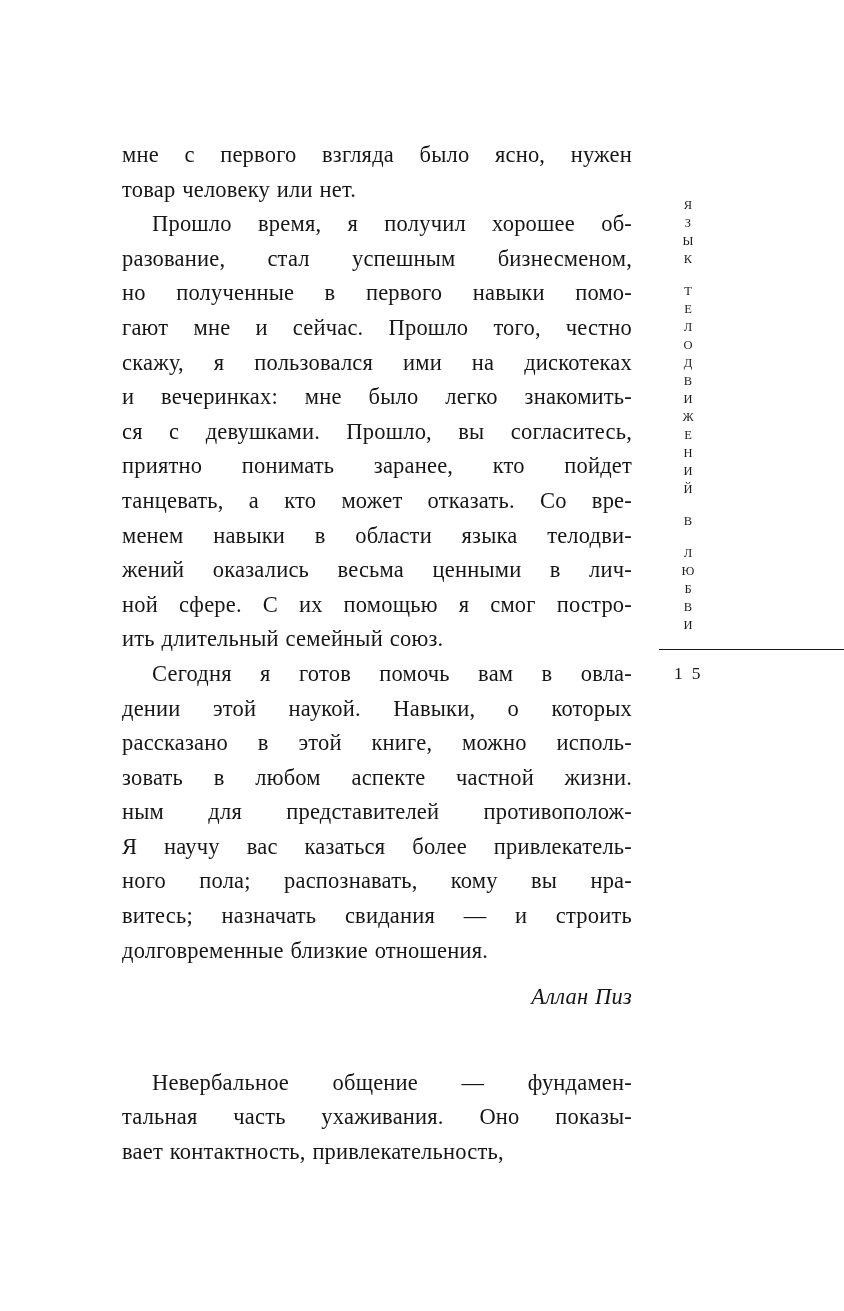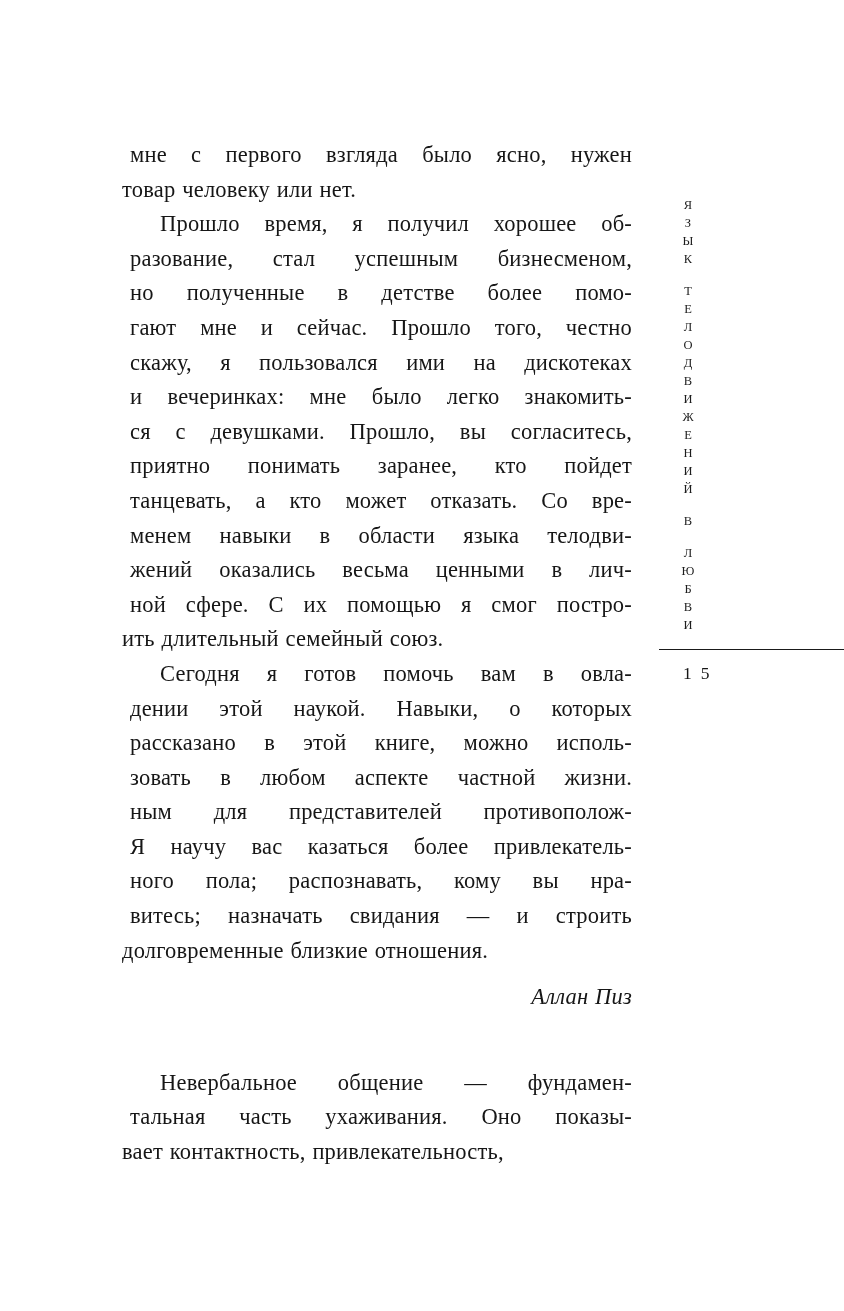--- a/index.html
+++ b/index.html
@@ -25,21 +25,20 @@
   .paragraph { }
   .line {
     font-size: 22.5px;
     line-height: 34.6px;
     letter-spacing: 0.2px;
     word-spacing: 1px;
   }
   .just {
     text-align: justify;
     text-align-last: justify;
-    margin-left: 8px;
   }
   .last {
     text-align: center;
     text-align-last: left;
   }
   .indent { text-indent: 30px; }
   .right {
     text-align: right;
     text-align-last: right !important;
   }
@@ -68,41 +67,41 @@
   .rule {
     position: absolute;
     left: 9px;
     top: 649px;
     width: 185px;
     height: 1px;
     background: #1a1a1a;
   }
   .page-number {
     position: absolute;
-    left: 33px;
+    left: 24px;
     top: 663px;
     font-size: 17.5px;
     letter-spacing: 9px;
     color: #161616;
   }
 </style>
 </head>
 <body>
 
 <div class="page">
 
   <div class="text-column">
       <div class="paragraph">
         <div class="line just">мне с первого взгляда было ясно, нужен</div>
         <div class="line last">товар человеку или нет.</div>
       </div>
       <div class="paragraph">
         <div class="line just indent">Прошло время, я получил хорошее об-</div>
         <div class="line just">разование, стал успешным бизнесменом,</div>
-        <div class="line just">но полученные в детстве более помо-</div>
+        <div class="line just">но полученные в первого навыки помо-</div>
         <div class="line just">гают мне и сейчас. Прошло того, честно</div>
         <div class="line just">скажу, я пользовался ими на дискотеках</div>
         <div class="line just">и вечеринках: мне было легко знакомить-</div>
         <div class="line just">ся с девушками. Прошло, вы согласитесь,</div>
         <div class="line just">приятно понимать заранее, кто пойдет</div>
         <div class="line just">танцевать, а кто может отказать. Со вре-</div>
         <div class="line just">менем навыки в области языка телодви-</div>
         <div class="line just">жений оказались весьма ценными в лич-</div>
         <div class="line just">ной сфере. С их помощью я смог постро-</div>
         <div class="line last">ить длительный семейный союз.</div>

